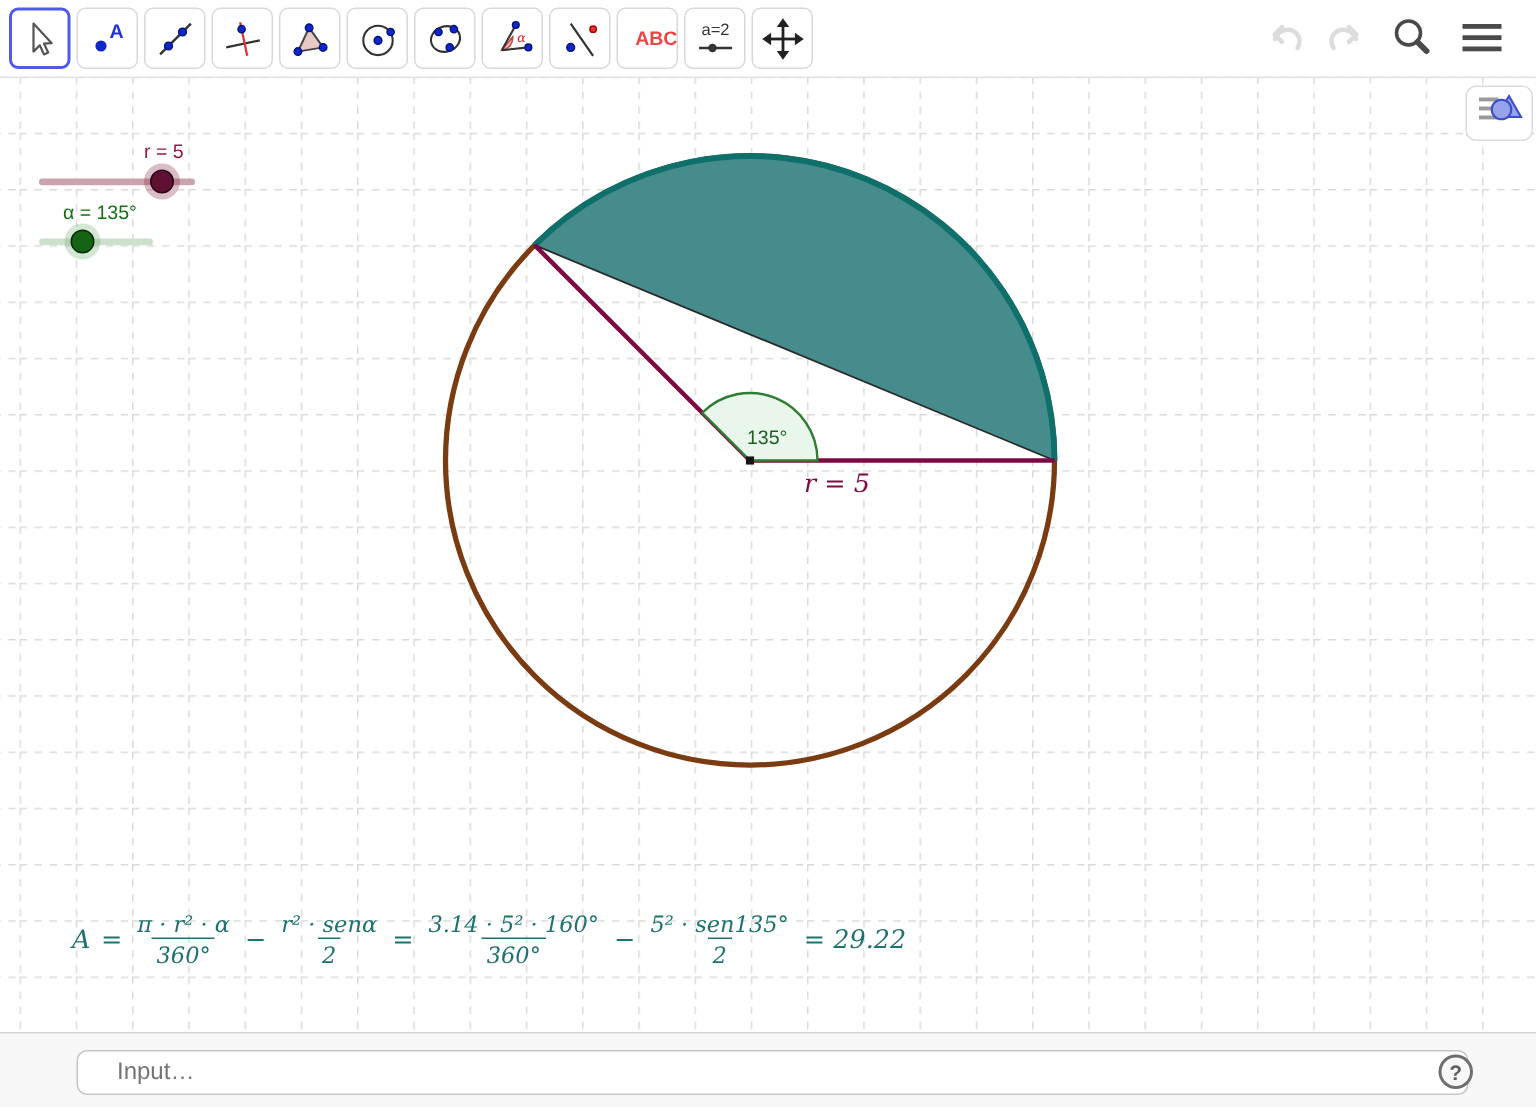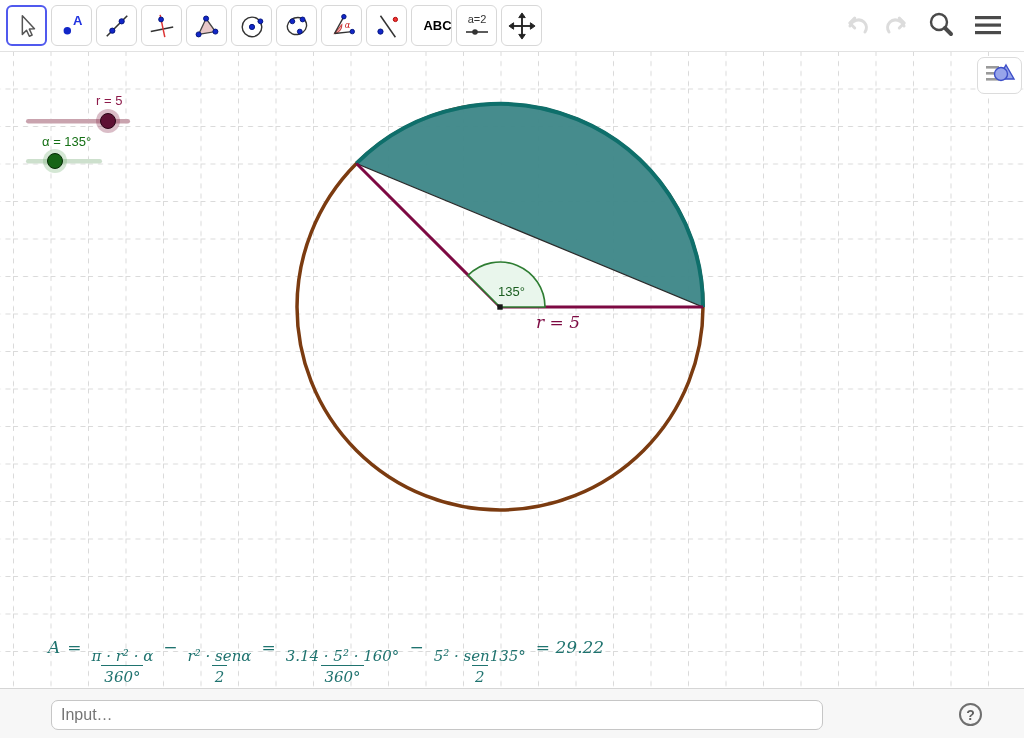--- a/index.html
+++ b/index.html
@@ -4,46 +4,46 @@
 <style>
   * { margin:0; padding:0; box-sizing:border-box; }
   html,body { width:1024px; height:738px; font-family:"Liberation Sans", sans-serif; background:#fff; overflow:hidden; }
   #app { position:relative; width:1024px; height:738px; background:#fff; }
 
   
   #toolbar { position:absolute; left:0; top:0; width:1024px; height:52px; background:#fff; border-bottom:1px solid #e2e2e2; }
   .toolbtn { position:absolute; top:5px; width:41px; height:41px; background:#fff; border:1px solid #d8d8d8; border-radius:6px; display:flex; align-items:center; justify-content:center; cursor:pointer; }
   .toolbtn.selected { border:2px solid #5059ee; }
   .toolbtn svg { display:block; }
-  .icon-label { font-weight:bold; font-size:13px; color:#000000; letter-spacing:0;margin-left:12px; }
+  .icon-label { font-weight:bold; font-size:13px; color:#ef4444; letter-spacing:0;margin-left:12px; }
   .actionbtn { position:absolute; top:12px; width:30px; height:28px; display:flex; align-items:center; justify-content:center; cursor:pointer; background:none; border:none; }
 
   
   #graphics { position:absolute; left:0; top:52px; width:1024px; height:636px; background:#fff; }
   #gv-svg { position:absolute; left:0; top:0; }
   .slider-label-r { font-size:13px; fill:#8d1a4a; }
   .slider-label-a { font-size:13px; fill:#157015; }
   .angle-label { font-size:13px; fill:#1b5e20; }
   .rlabel { font-family:"DejaVu Serif", serif; font-style:italic; font-size:17px; fill:#7d0942; }
 
   
   #stylebar-toggle { position:absolute; left:977px; top:5px; width:45px; height:37px; background:#fff; border:1px solid #dcdcdc; border-radius:7px; display:flex; align-items:center; justify-content:center; cursor:pointer; }
 
   
   #formula { position:absolute; left:48px; top:556px; display:flex; align-items:center; gap:7px; color:#1f736f; font-family:"DejaVu Serif", serif; font-style:italic; font-size:17px; }
-  .frac { display:inline-flex; flex-direction:column; align-items:center; font-size:15px; line-height:1.15;margin-top:40px; }
+  .frac { display:inline-flex; flex-direction:column; align-items:center; font-size:15px; line-height:1.15; }
   .frac .den { border-top:1.5px solid #1f736f; padding:3px 3px 0 3px; }
   .frac .num { padding:0 3px; }
   .fop { font-size:17px; }
 
   #credit { position:absolute; left:625px; top:575px; font-size:13.5px; font-weight:bold; color:#8b1111; }
 
   
   #inputbar { position:absolute; left:0; top:688px; width:1024px; height:50px; background:#f7f7f7; border-top:1px solid #d5d5d5; }
-  #algebra-input { position:absolute; left:51px; top:11px; width:772px; height:30px; border:1px solid #c6c6c6; border-radius:7px; background:#fff; font-size:16px; color:#333; padding:0 9px; outline:none; font-family:"Liberation Sans", sans-serif; }
+  #algebra-input { position:absolute; left:51px; top:11px; width:928px; height:30px; border:1px solid #c6c6c6; border-radius:7px; background:#fff; font-size:16px; color:#333; padding:0 26px; outline:none; font-family:"Liberation Sans", sans-serif; }
   #algebra-input::placeholder { color:#757575; opacity:1; }
   #input-help { position:absolute; left:959px; top:703px; width:23px; height:23px; border:2px solid #6f6f6f; border-radius:50%; color:#5f5f5f; font-size:14px; font-weight:bold; display:flex; align-items:center; justify-content:center; cursor:pointer; background:#f7f7f7; }
 </style>
 </head>
 <body>
 
 <div id="app">
 
   <div id="toolbar">
 

